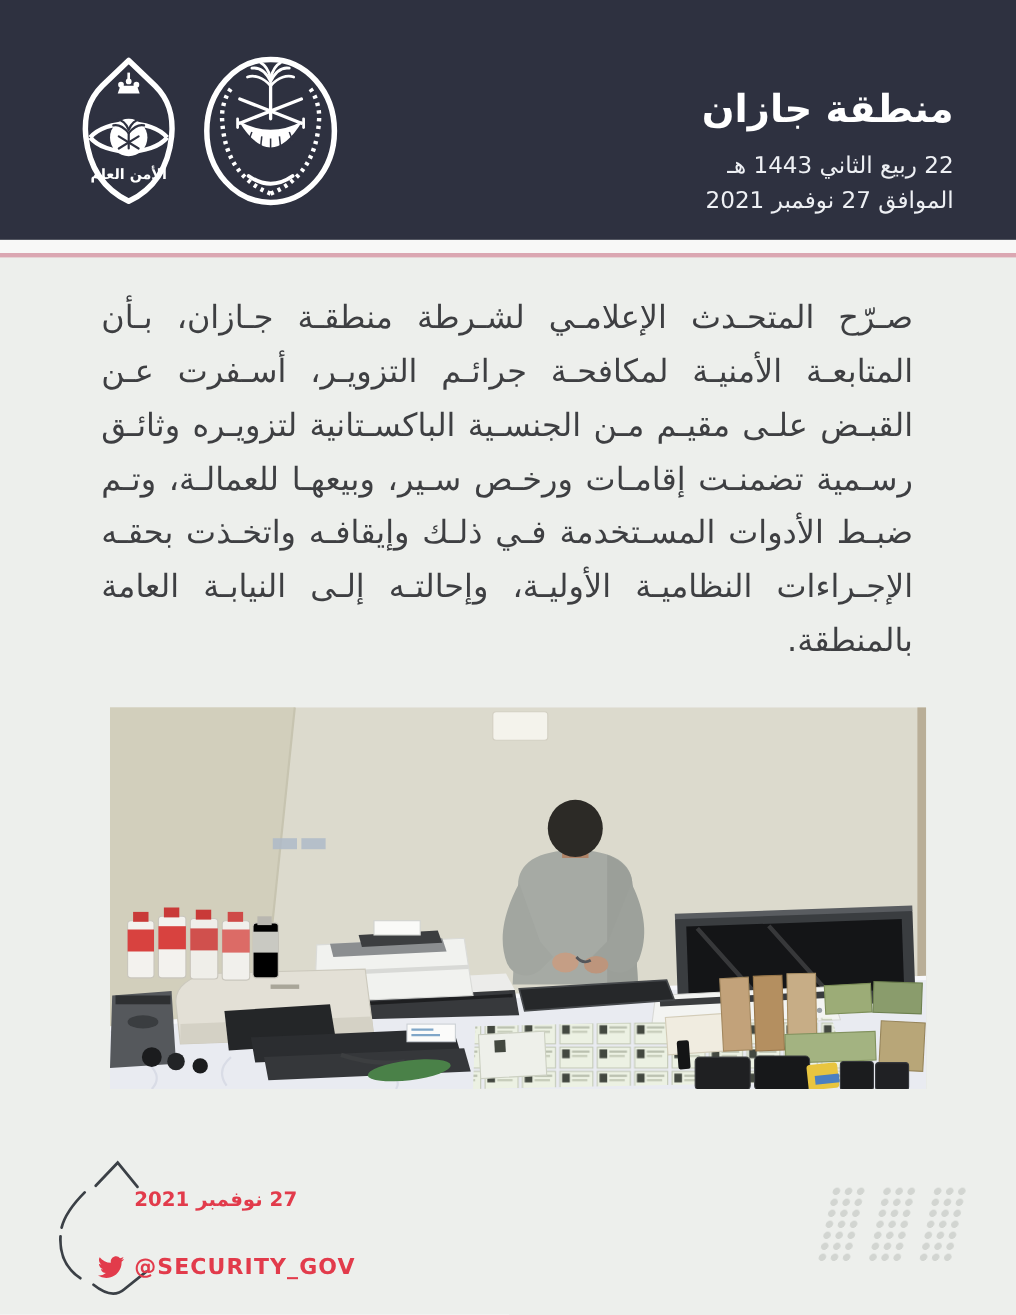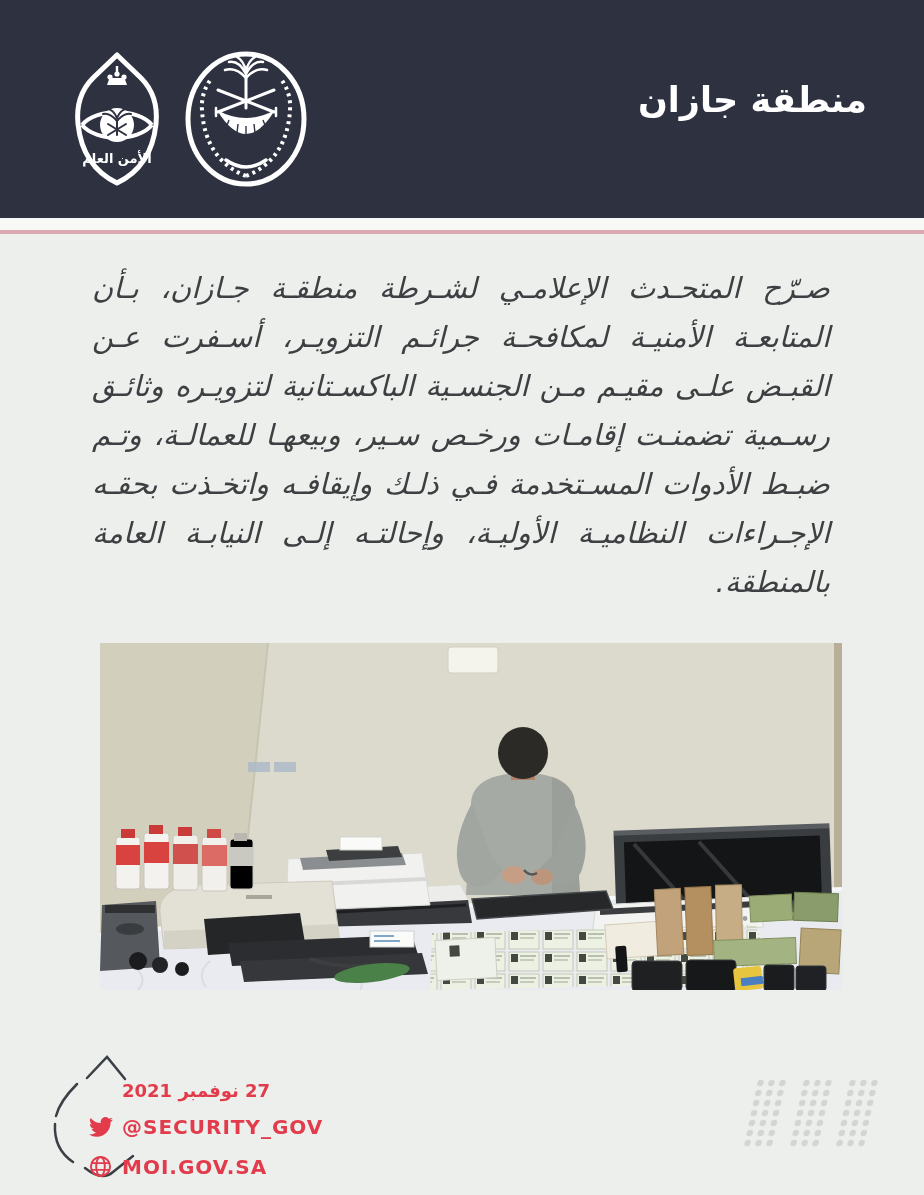--- a/index.html
+++ b/index.html
@@ -12,32 +12,32 @@
   .hdr-text{position:absolute;right:57px;top:80px;text-align:right;direction:rtl;color:#ffffff;}
   .hdr-title{font-size:35px;font-weight:bold;line-height:1.15;margin:0 0 14px 0;}
   .hdr-date{font-size:21px;color:#eef0f4;line-height:32px;font-weight:400;}
 
   .strip-white{width:100%;height:12px;background:#f8f8f7;}
   .strip-pink{width:100%;height:4px;background:#dba7b2;}
 
   
   .article{direction:rtl;text-align:justify;margin:30px 94px 0 92px;
            font-size:29px;line-height:49px;color:#3e3f42;font-weight:500;
-           word-spacing:1px;font-style:italic;}
+           word-spacing:1px;}
 
   
   .photo{margin:36px 0 0 100px;width:742px;height:347px;display:block;}
   .photo svg{display:block;}
 
   
   .footer-shield{position:absolute;left:45px;top:1048px;}
   .social{position:absolute;left:88px;top:1080px;display:flex;flex-direction:column;gap:13px;}
   .social .date{direction:rtl;color:#e23b4b;font-weight:bold;font-size:18px;margin-left:34px;text-align:left;width:fit-content;}
-  .srow{display:flex;align-items:flex-start;gap:9px;color:#e23b4b;font-weight:bold;
-        font-size:20px;letter-spacing:1px;line-height:27px;}
+  .srow{display:flex;align-items:center;gap:9px;color:#e23b4b;font-weight:bold;
+        font-size:20px;letter-spacing:1px;line-height:27px;margin-top:24px;}
   .srow .sicon{width:25px;height:25px;flex:0 0 25px;display:flex;align-items:center;justify-content:center;}
 
   .dots{position:absolute;right:50px;top:1078px;display:flex;gap:13px;transform:skewX(-12deg);}
   .dcol{width:33px;height:70px;
         background-image:radial-gradient(circle at 5px 5px,#d2d5d1 3px,transparent 3.6px);
         background-size:11px 10px;}
 </style>
 </head>
 <body>
 
@@ -96,20 +96,22 @@
             <path d="M64 78 L64 87"></path>
           <path d="M72 76 L73 85"></path>
             <path d="M81 72 L84 80"></path>
         </g>
         <path d="M44 112 Q64 126 84 112" fill="none" stroke="#ffffff" stroke-width="3.5" stroke-linecap="round"></path>
       </svg>
     </div>
 
     <div class="hdr-text">
       <h1 class="hdr-title">منطقة جازان</h1>
+      <div class="hdr-date">22 ربيع الثاني 1443 هـ</div>
+      <div class="hdr-date">الموافق 27 نوفمبر 2021</div>
     </div>
   </header>
 
   <div class="strip-white"></div>
   <div class="strip-pink"></div>
 
   <main>
     <p class="article">صـرّح المتحـدث الإعلامـي لشـرطة منطقـة جـازان، بـأن المتابعـة الأمنيـة لمكافحـة جرائـم التزويـر، أسـفرت عـن القبـض علـى مقيـم مـن الجنسـية الباكسـتانية لتزويـره وثائـق رسـمية تضمنـت إقامـات ورخـص سـير، وبيعهـا للعمالـة، وتـم ضبـط الأدوات المسـتخدمة فـي ذلـك وإيقافـه واتخـذت بحقـه الإجـراءات النظاميـة الأوليـة، وإحالتـه إلـى النيابـة العامة بالمنطقة.</p>
 
     <figure class="photo" style="margin-left:100px;margin-right:0;">

